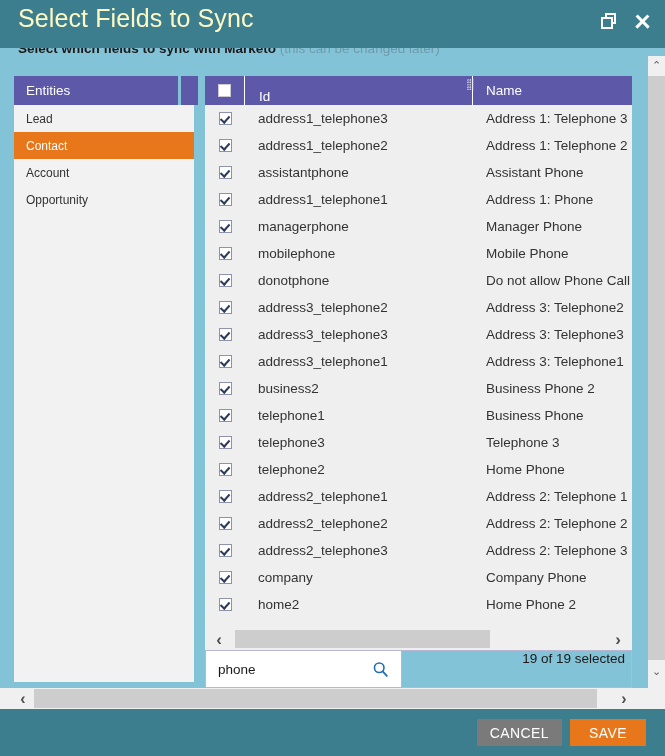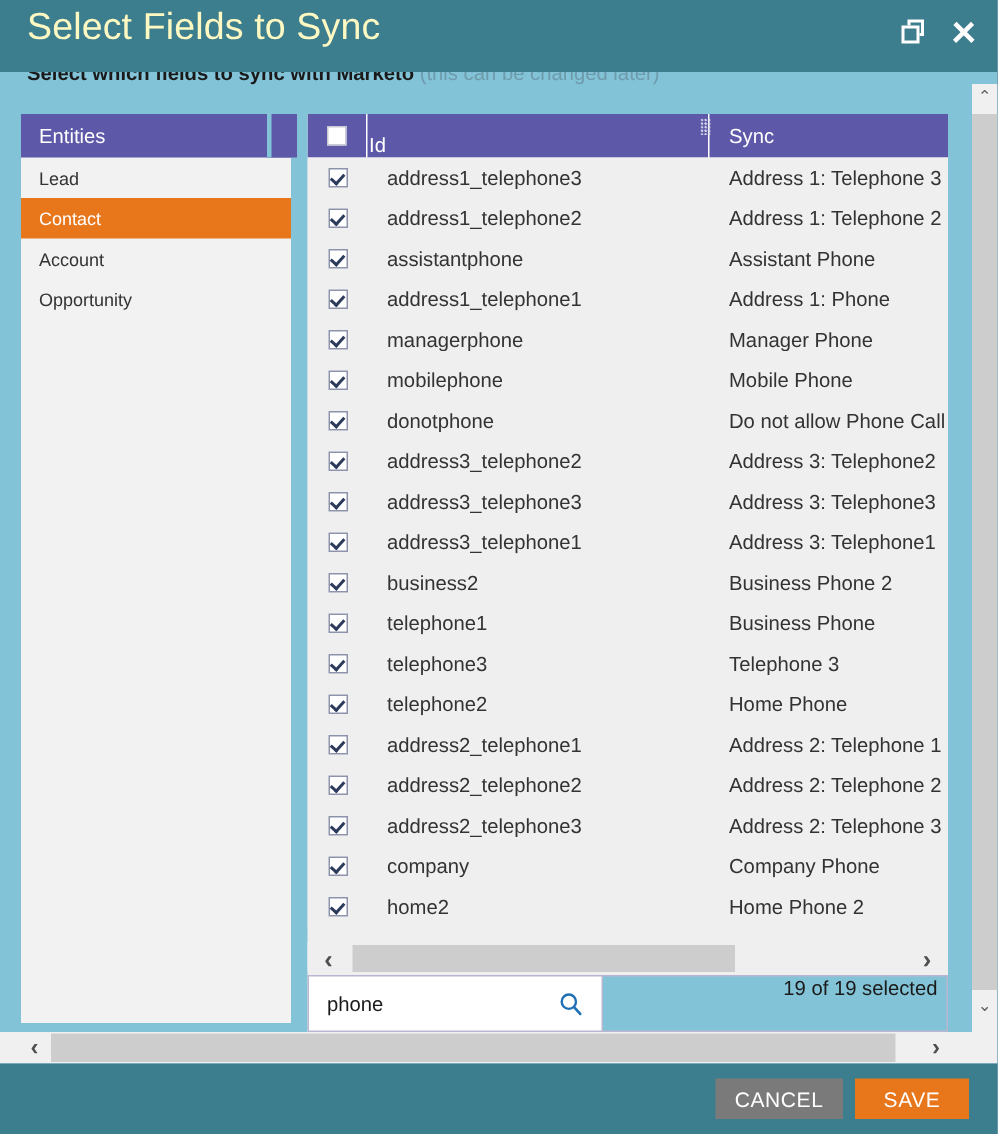--- a/index.html
+++ b/index.html
@@ -193,20 +193,21 @@
     border: 1px solid #c9c9d4;
     box-sizing: border-box;
     cursor: pointer;
   }
   .gh-id {
     position: absolute;
     left: 41px; top: 0;
     width: 227px; height: 41px;
     display: flex;
     align-items: center;
+    padding-left: 13px;
     box-sizing: border-box;
     border-right: 1px solid #ffffff;
   }
   .gh-name {
     position: absolute;
     left: 269px; top: 0;
     right: 0; height: 29px;
     display: flex;
     align-items: center;
     padding-left: 12px;
@@ -516,21 +517,21 @@
   <div class="grid-panel">
     <div class="grid-header">
       <div class="gh-check">
         <span class="hdr-box"></span>
       </div>
       <div class="gh-id">
         <span>Id</span>
       </div>
       <div class="col-grip"></div>
       <div class="gh-name">
-        <span>Sync</span>
+        <span>Name</span>
       </div>
     </div>
     <div class="grid-rows" id="grid-rows">
         <div class="grid-row">
           <div class="cell-check">
             <span class="row-box"></span>
           </div>
           <div class="cell-id">address1_telephone3</div>
           <div class="cell-name">Address 1: Telephone 3</div>
         </div>

